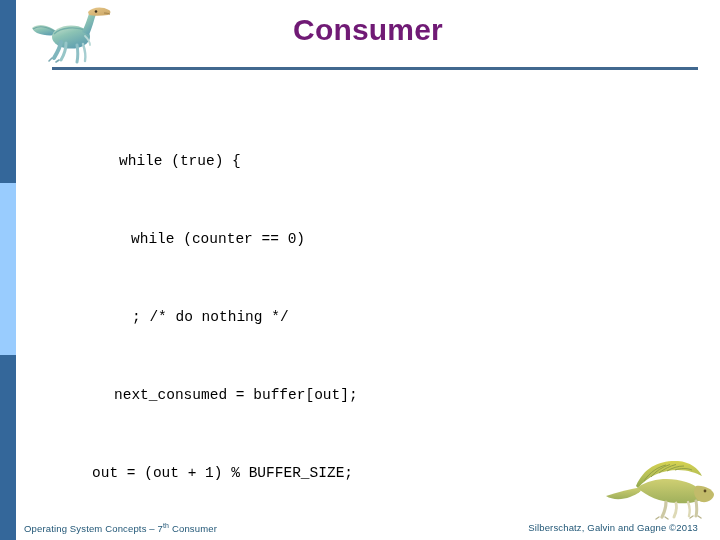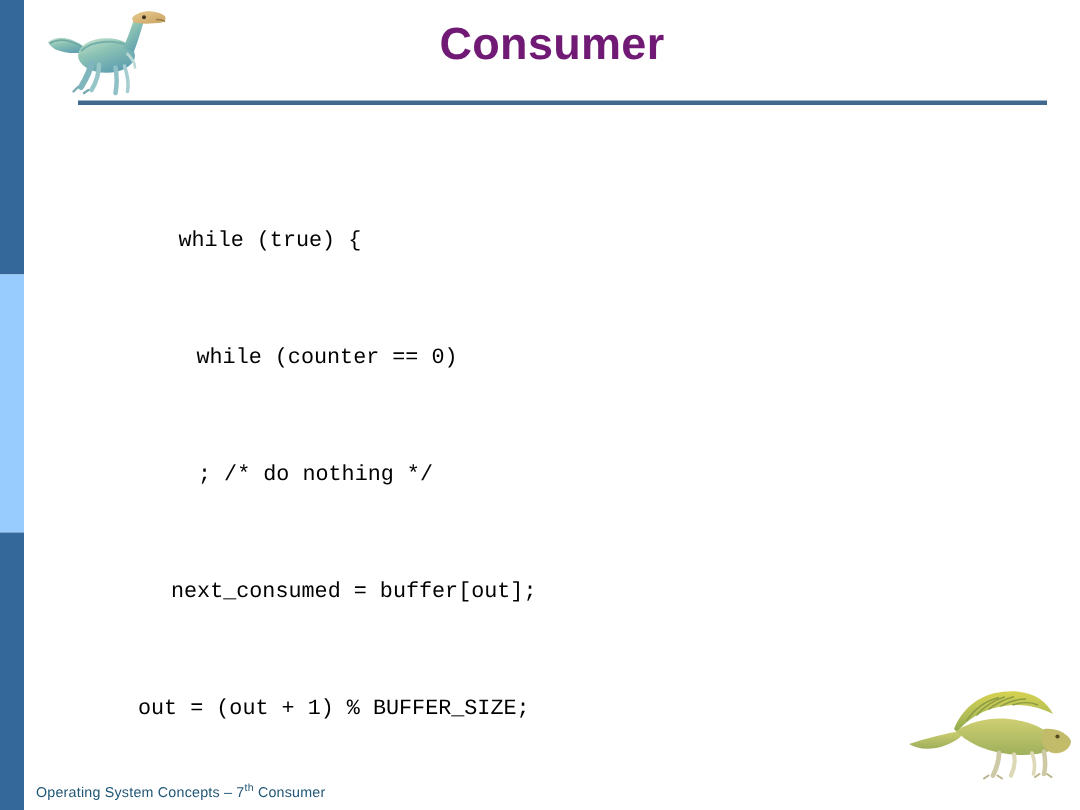--- a/index.html
+++ b/index.html
@@ -237,13 +237,14 @@
     <path d="M84 44 C86 49 86 54 85 58" fill="none" stroke="#ddd9b6" stroke-width="2.4" stroke-linecap="round"></path>
     <g stroke="#b9b48c" stroke-width="1.4" stroke-linecap="round">
       <path d="M55 59 L52 61 M61 59 L64 61"></path>
       <path d="M89 58 L86 60 M94 58 L97 60"></path>
     </g>
   </svg>
 </div>
 
 <div class="footer">
   <div class="footer-left"><span>Operating System Concepts – 7</span><sup>th</sup><span> Consumer</span></div>
+  <div class="footer-right">Silberschatz, Galvin and Gagne ©2013</div>
 </div>
 
 </body></html>

